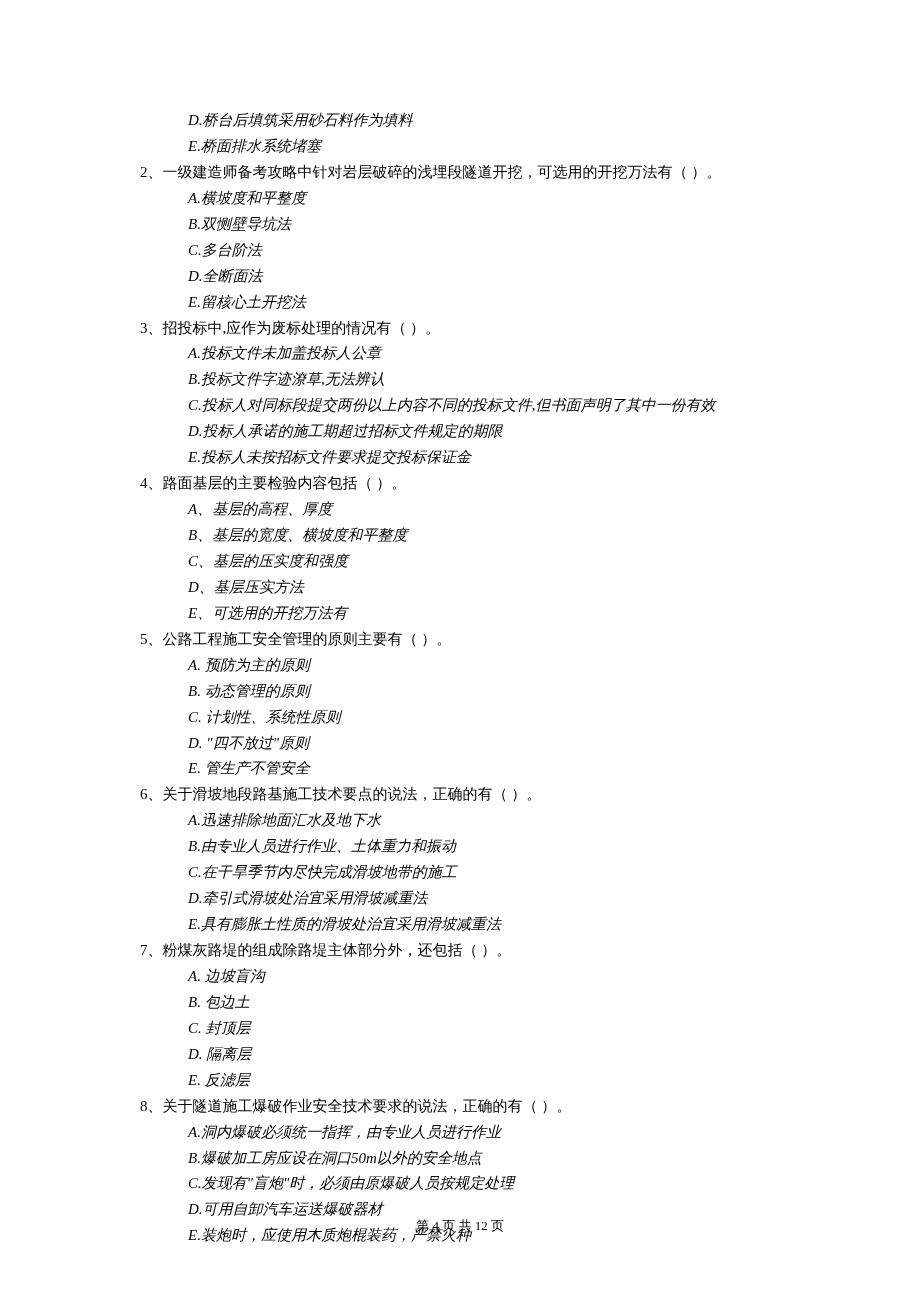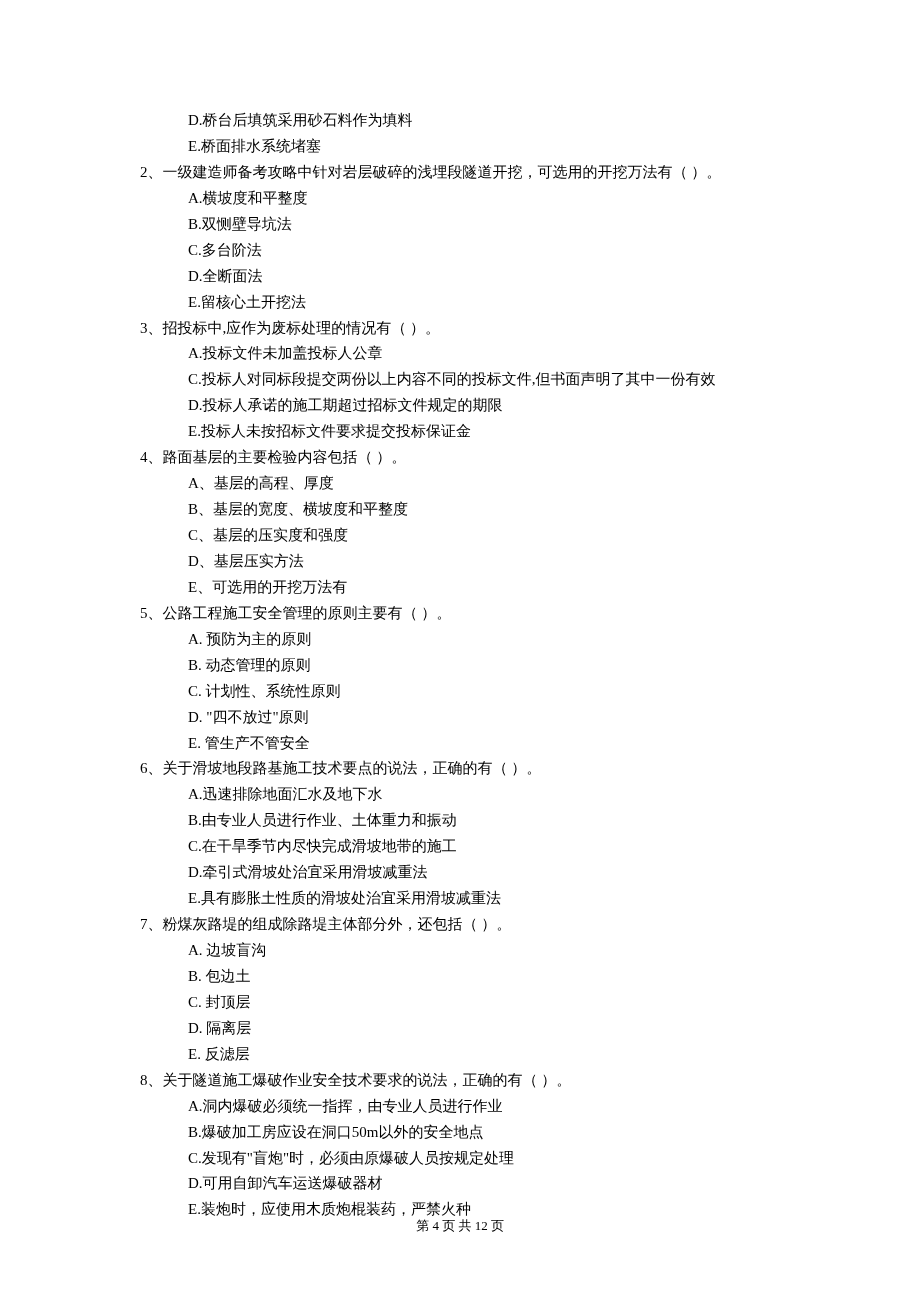--- a/index.html
+++ b/index.html
@@ -13,20 +13,21 @@
     height: 1302px;
     position: relative;
     box-sizing: border-box;
   }
   .page-content {
     padding: 108px 140px 0 140px;
     line-height: 1.73;
   }
   .option-line {
     padding-left: 48px;
+    font-style: italic;
   }
   .question-line {
     padding-left: 0px;
   }
   .footer {
     position: absolute;
     bottom: 67px;
     left: 0;
     right: 0;
     text-align: center;
@@ -40,20 +41,21 @@
     <div class="option-line">D.桥台后填筑采用砂石料作为填料</div>
     <div class="option-line">E.桥面排水系统堵塞</div>
     <div class="question-line"><span>2、</span><span>一级建造师备考攻略中针对岩层破碎的浅埋段隧道开挖，可选用的开挖万法有</span><span>（    ）。</span></div>
     <div class="option-line">A.横坡度和平整度</div>
     <div class="option-line">B.双恻壁导坑法</div>
     <div class="option-line">C.多台阶法</div>
     <div class="option-line">D.全断面法</div>
     <div class="option-line">E.留核心土开挖法</div>
     <div class="question-line"><span>3、</span><span>招投标中,应作为废标处理的情况有</span><span>（    ）。</span></div>
     <div class="option-line">A.投标文件未加盖投标人公章</div>
+    <div class="option-line">B.投标文件字迹潦草,无法辨认</div>
     <div class="option-line">C.投标人对同标段提交两份以上内容不同的投标文件,但书面声明了其中一份有效</div>
     <div class="option-line">D.投标人承诺的施工期超过招标文件规定的期限</div>
     <div class="option-line">E.投标人未按招标文件要求提交投标保证金</div>
     <div class="question-line"><span>4、</span><span>路面基层的主要检验内容包括</span><span>（    ）。</span></div>
     <div class="option-line">A、基层的高程、厚度</div>
     <div class="option-line">B、基层的宽度、横坡度和平整度</div>
     <div class="option-line">C、基层的压实度和强度</div>
     <div class="option-line">D、基层压实方法</div>
     <div class="option-line">E、可选用的开挖万法有</div>
     <div class="question-line"><span>5、</span><span>公路工程施工安全管理的原则主要有</span><span>（    ）。</span></div>

